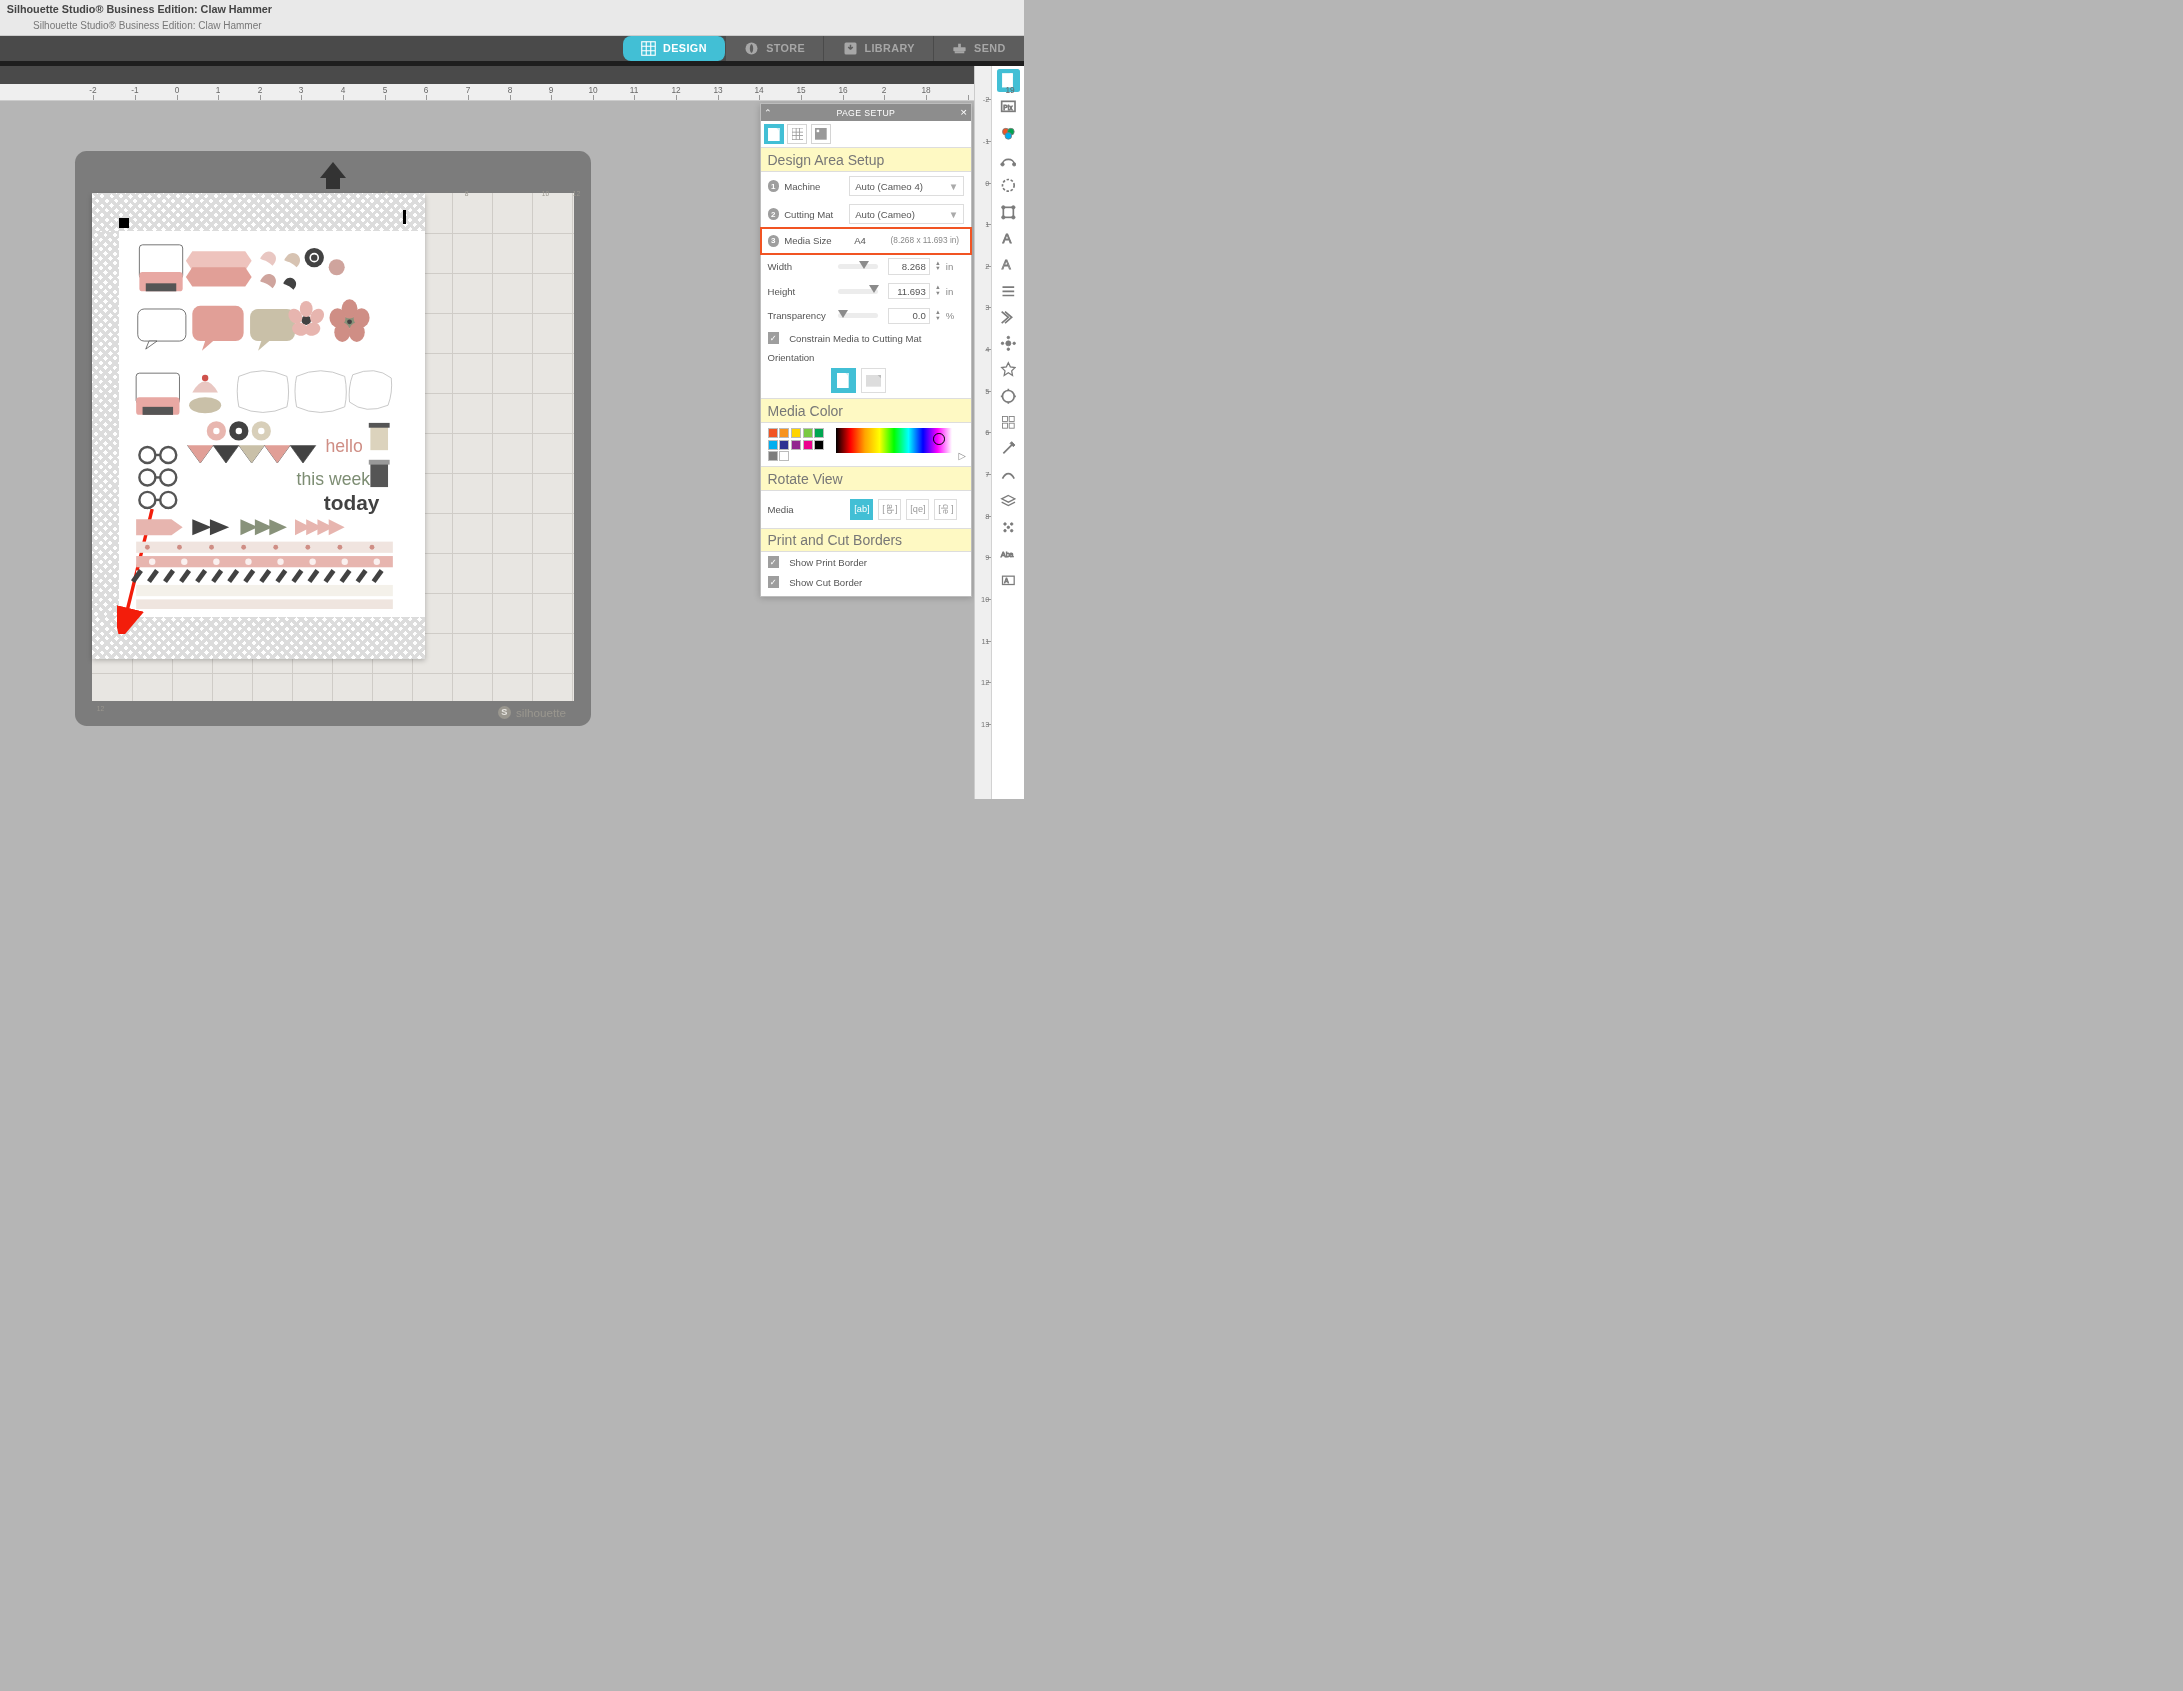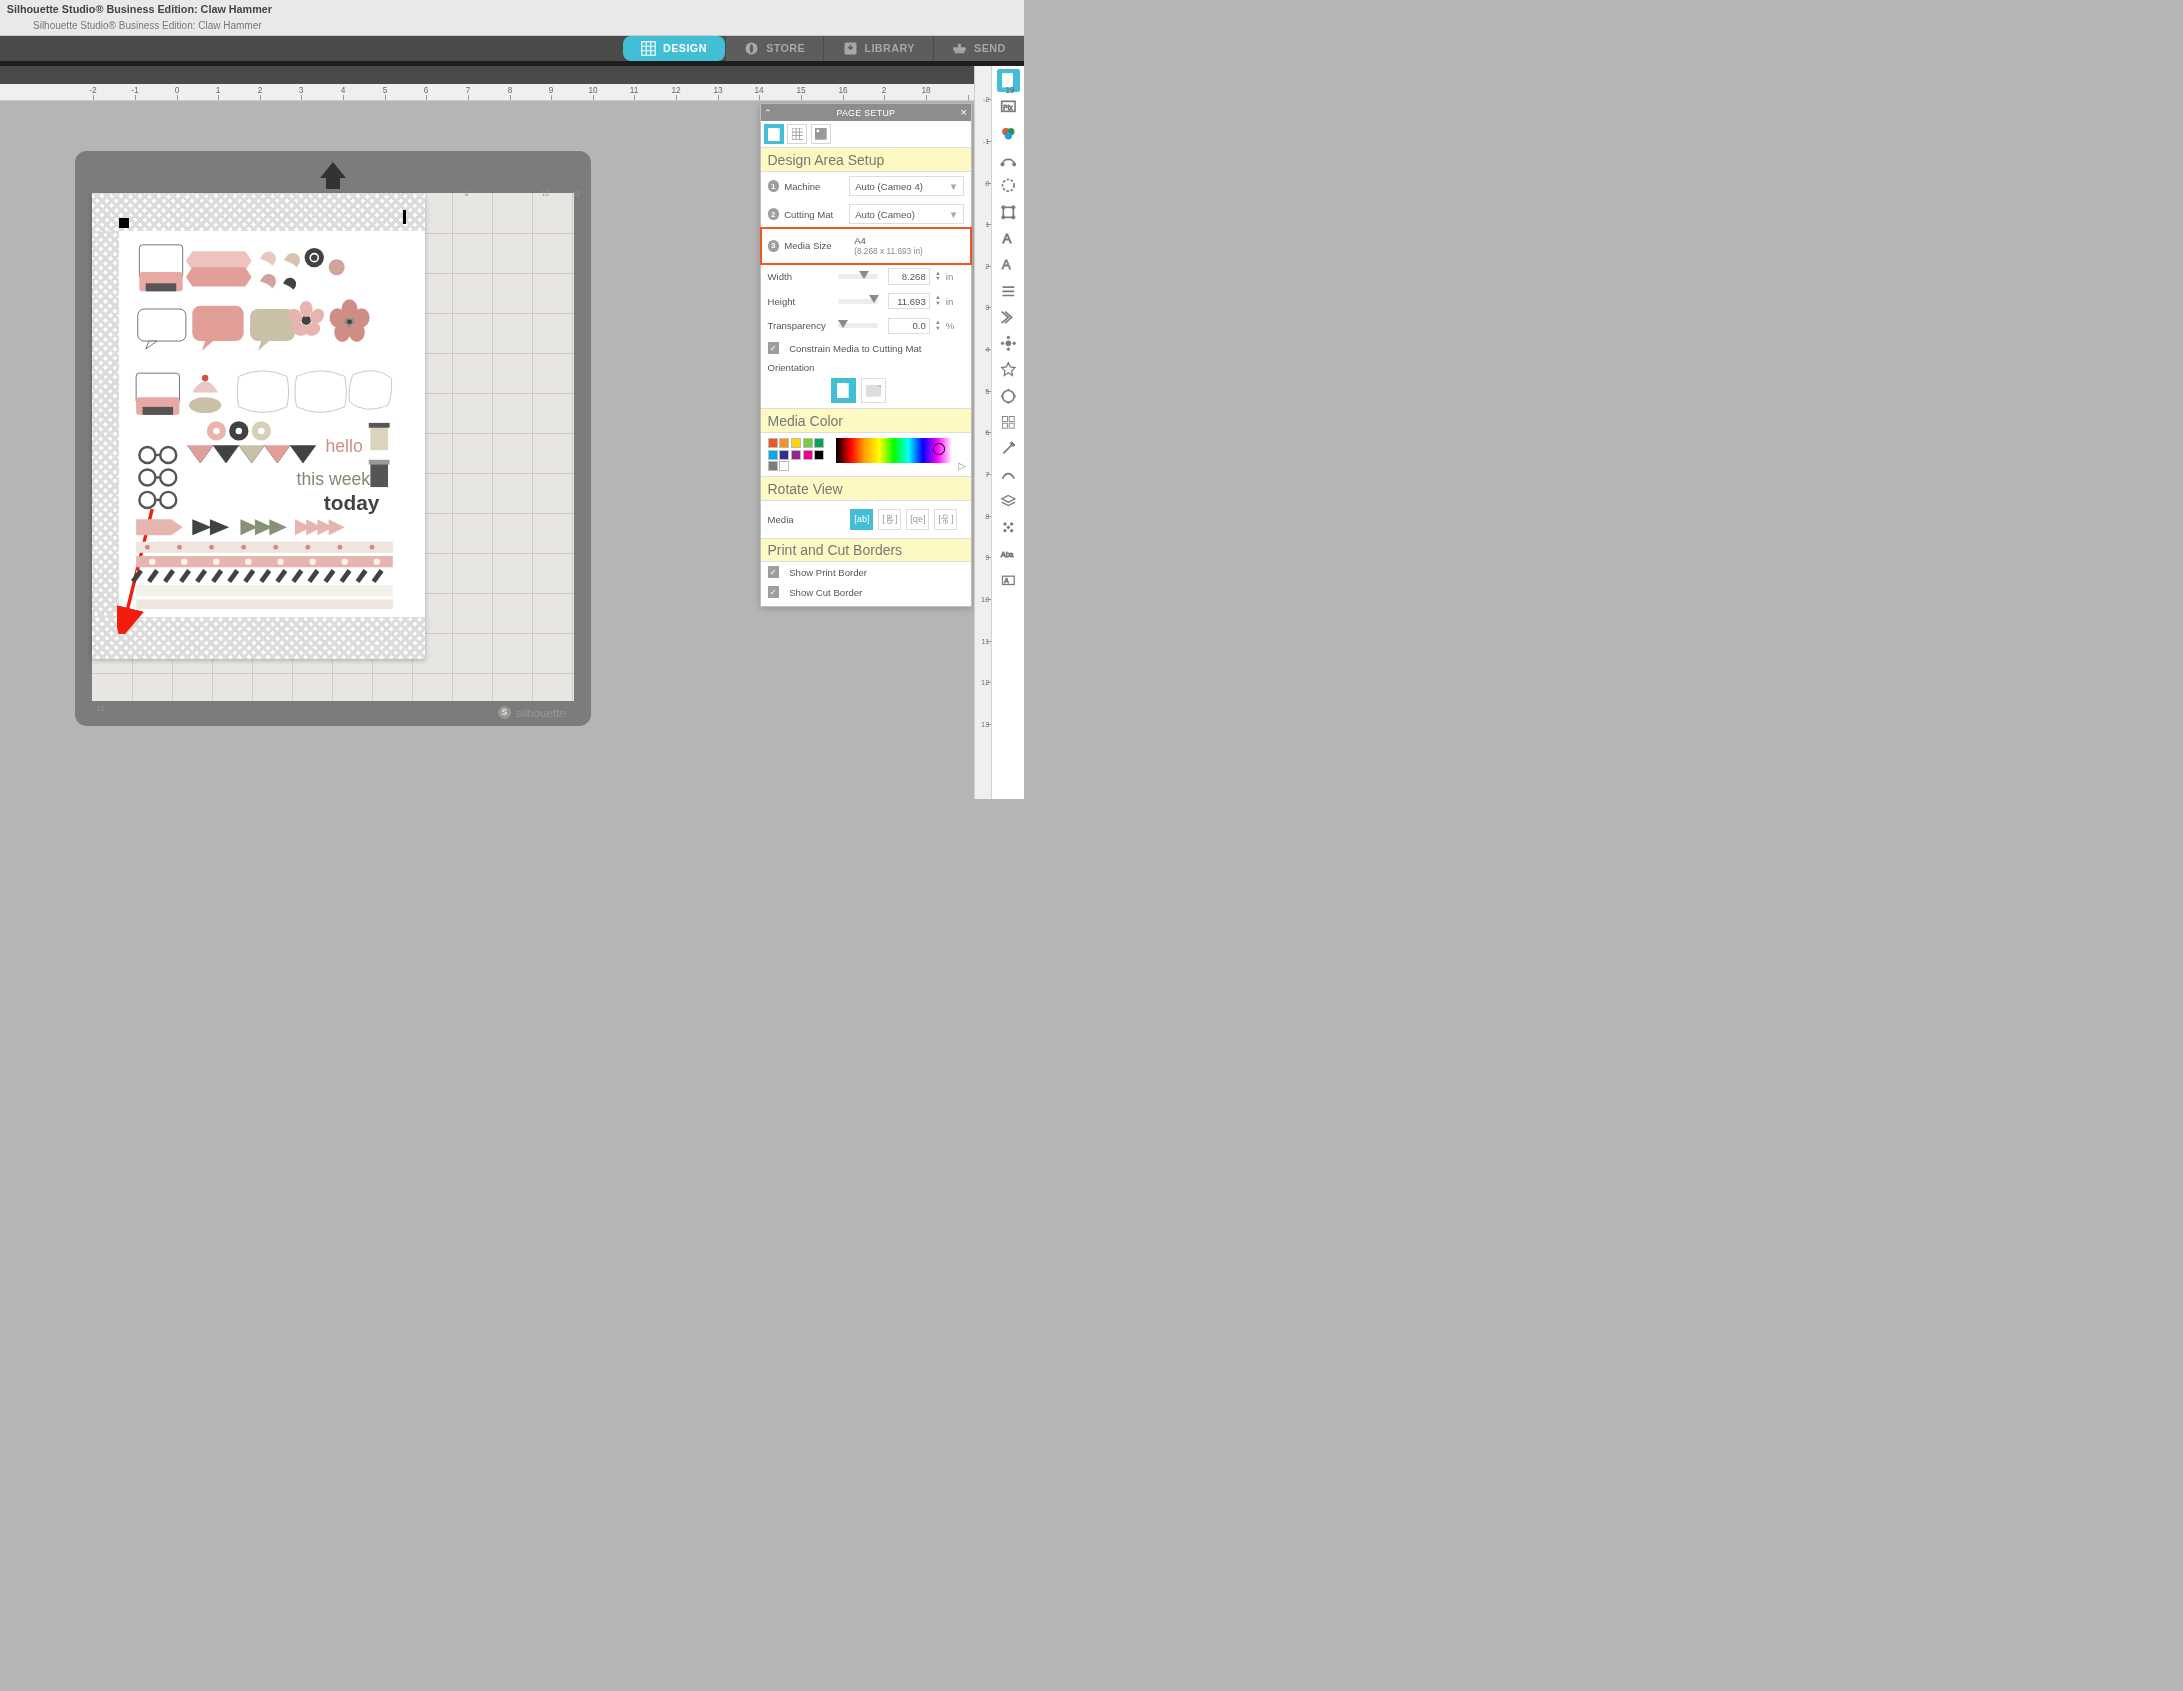--- a/index.html
+++ b/index.html
@@ -446,21 +446,21 @@
           <span class="numcircle">2</span>
           <label>Cutting Mat</label>
           <div class="sel">
             <span>Auto (Cameo)</span>
               <span class="caret">▼</span>
           </div>
         </div>
         <div class="row hilite-box">
           <span class="numcircle">3</span>
           <label>Media Size</label>
-          <div class="sel" style="border:none;flex-direction:column;align-items:flex-start;">
+          <div class="sel" style="border:none;flex-direction:row;align-items:flex-start;">
             <span style="font-weight:500;">A4</span>
             <span class="msub">(8.268 x 11.693 in)</span>
           </div>
         </div>
 
         <div class="row dimrow">
           <label style="flex:0 0 65px">Width</label>
           <div class="slider">
               <span class="knob" style="left:52%"></span>
             </div>

